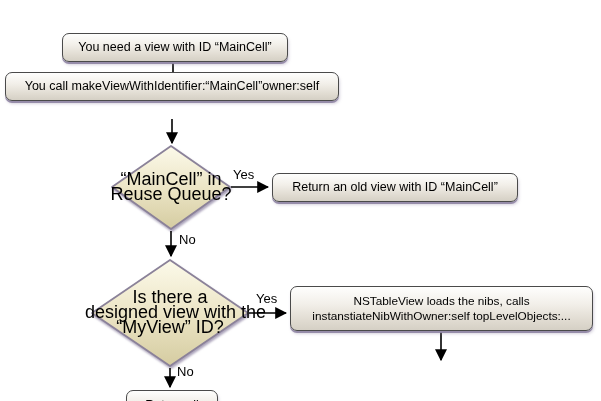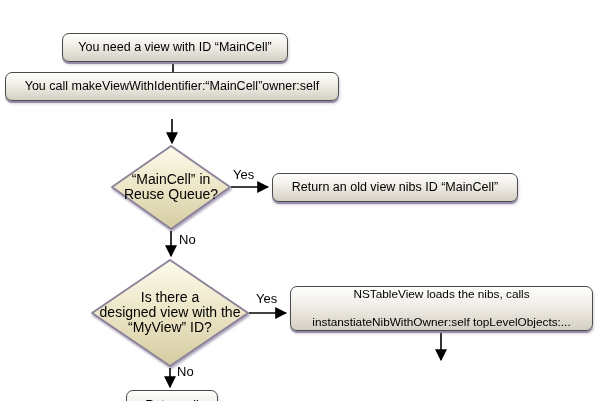--- a/index.html
+++ b/index.html
@@ -30,21 +30,21 @@
     border-radius: 7px;
     box-shadow: 0 2px 0 rgba(142,132,163,0.9), 1px 3px 3px rgba(142,132,163,0.35);
     font-size: 12.5px;
     line-height: 15px;
   }
   .box span { white-space: nowrap; display: block; }
   .box.small-font { font-size: 11.8px; }
   .dtext {
     position: absolute;
     text-align: center;
-    font-size: 14px;
+    font-size: 18px;
     line-height: 15px;
   }
   .dtext span { display: block; white-space: nowrap; }
   .elabel {
     position: absolute;
     font-weight: normal;
     font-size: 13px;
     line-height: 14px;
   }
 </style>
@@ -87,30 +87,30 @@
   <div class="box" style="left:5px; top:45px; width:332px; height:27px;">
     <span>You call makeViewWithIdentifier:“MainCell”owner:self</span>
   </div>
 
   <div class="dtext" style="left:106px; top:145px; width:130px;">
     <span>“MainCell” in</span>
     <span>Reuse Queue?</span>
   </div>
 
   <div class="box" style="left:272px; top:146px; width:244px; height:27px;">
-    <span>Return an old view nibs ID “MainCell”</span>
+    <span>Return an old view with ID “MainCell”</span>
   </div>
 
   <div class="dtext" style="left:85px; top:263px; width:170px;">
     <span>Is there a</span>
     <span>designed view with the</span>
     <span>“MyView” ID?</span>
   </div>
 
-  <div class="box small-font" style="left:290px; top:259px; width:301px; height:43px;justify-content:space-between;">
+  <div class="box small-font" style="left:290px; top:259px; width:301px; height:43px;">
     <span>NSTableView loads the nibs, calls</span>
     <span>instanstiateNibWithOwner:self topLevelObjects:...</span>
   </div>
 
 
   <div class="box" style="left:126px; top:363px; width:90px; height:28px;text-decoration:underline;">
     <span>Return nil</span>
   </div>
 
   <div class="elabel" style="left:233px; top:141px;">Yes</div>

